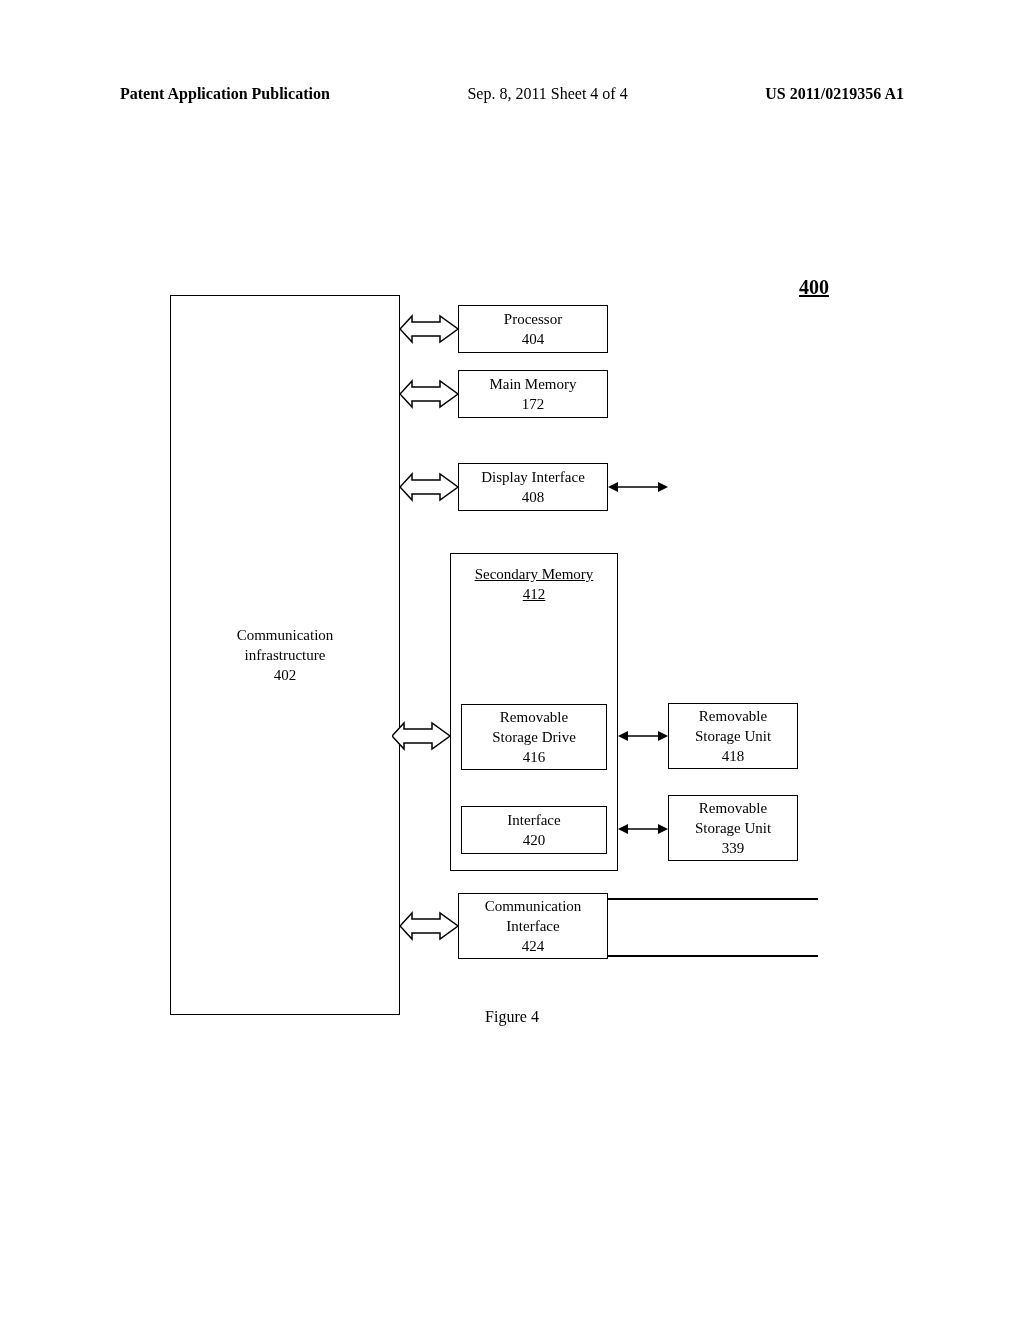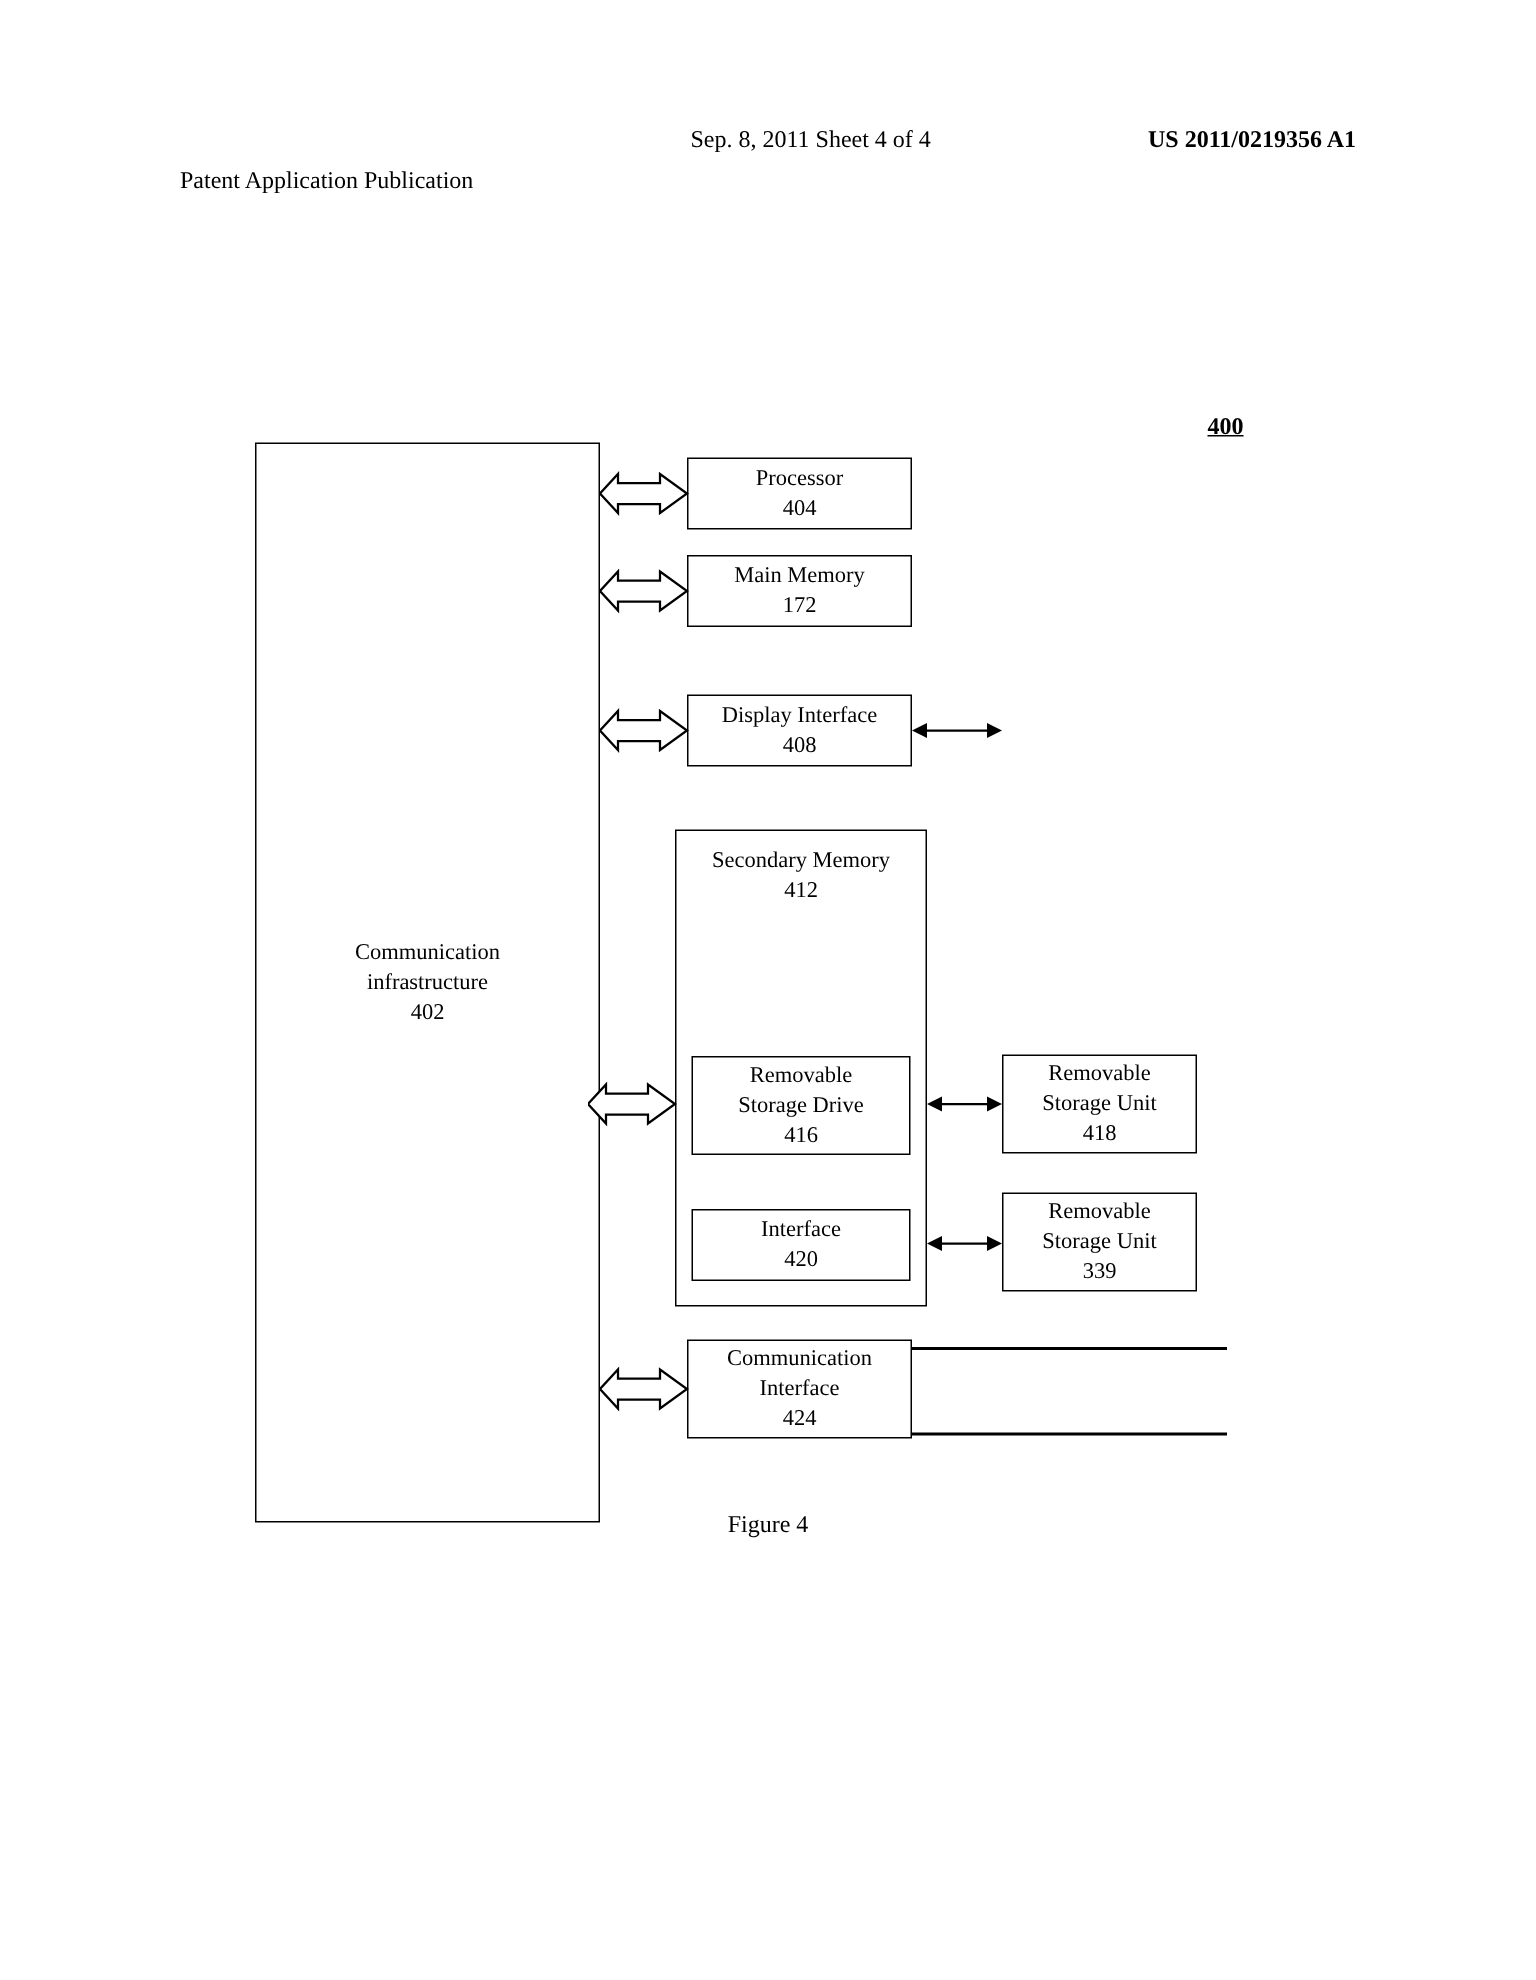--- a/index.html
+++ b/index.html
@@ -13,29 +13,29 @@
   }
   .header {
     position: absolute;
     top: 85px;
     left: 120px;
     right: 120px;
     display: flex;
     justify-content: space-between;
     font-size: 16px;
   }
-  .header .left { font-weight: normal; margin-top: 27px; }
+  .header .left { font-weight: bold; }
   .header .center { }
   .header .right { font-weight: bold; }
 
   .figure-number {
     position: absolute;
     top: 276px;
     right: 195px;
-    font-size: 16px;
+    font-size: 20px;
     font-weight: bold;
     text-decoration: underline;
   }
 
   .diagram {
     position: absolute;
     top: 295px;
     left: 170px;
     width: 660px;
     height: 720px;
@@ -144,21 +144,21 @@
     <span>172</span>
   </div>
 
   <div class="block" style="left:288px; top:168px; width:150px; height:48px;">
     <span>Display Interface</span>
     <span>408</span>
   </div>
 
 
   <div class="secondary-container" style="left:280px; top:258px; width:168px; height:318px;">
-    <div class="secondary-title" style="top:10px;">
+    <div class="secondary-title" style="top:10px;text-decoration:underline;">
       <div>Secondary Memory</div>
       <div>412</div>
     </div>
 
 
     <div class="block" style="left:10px; top:150px; width:146px; height:66px;">
       <span>Removable</span>
       <span>Storage Drive</span>
       <span>416</span>
     </div>

